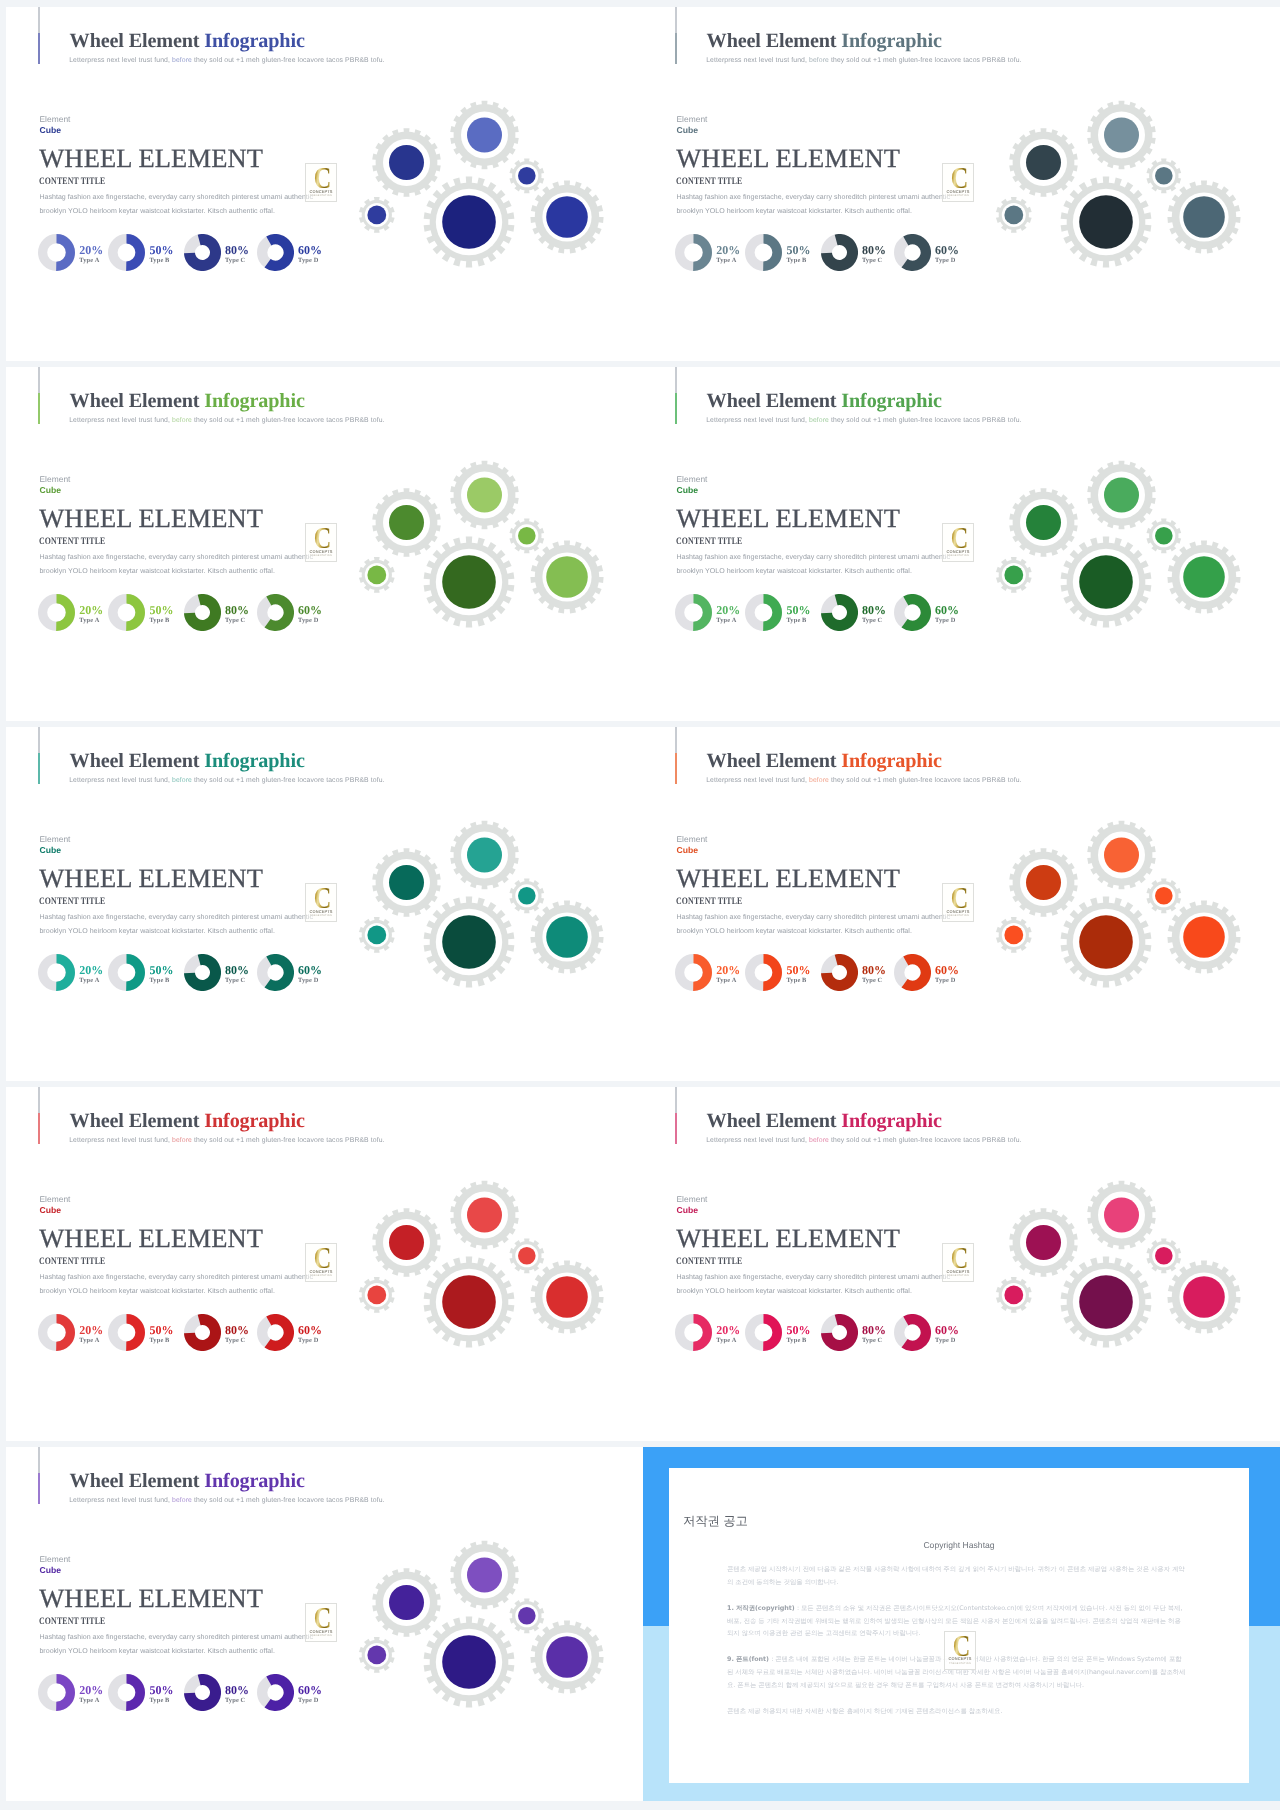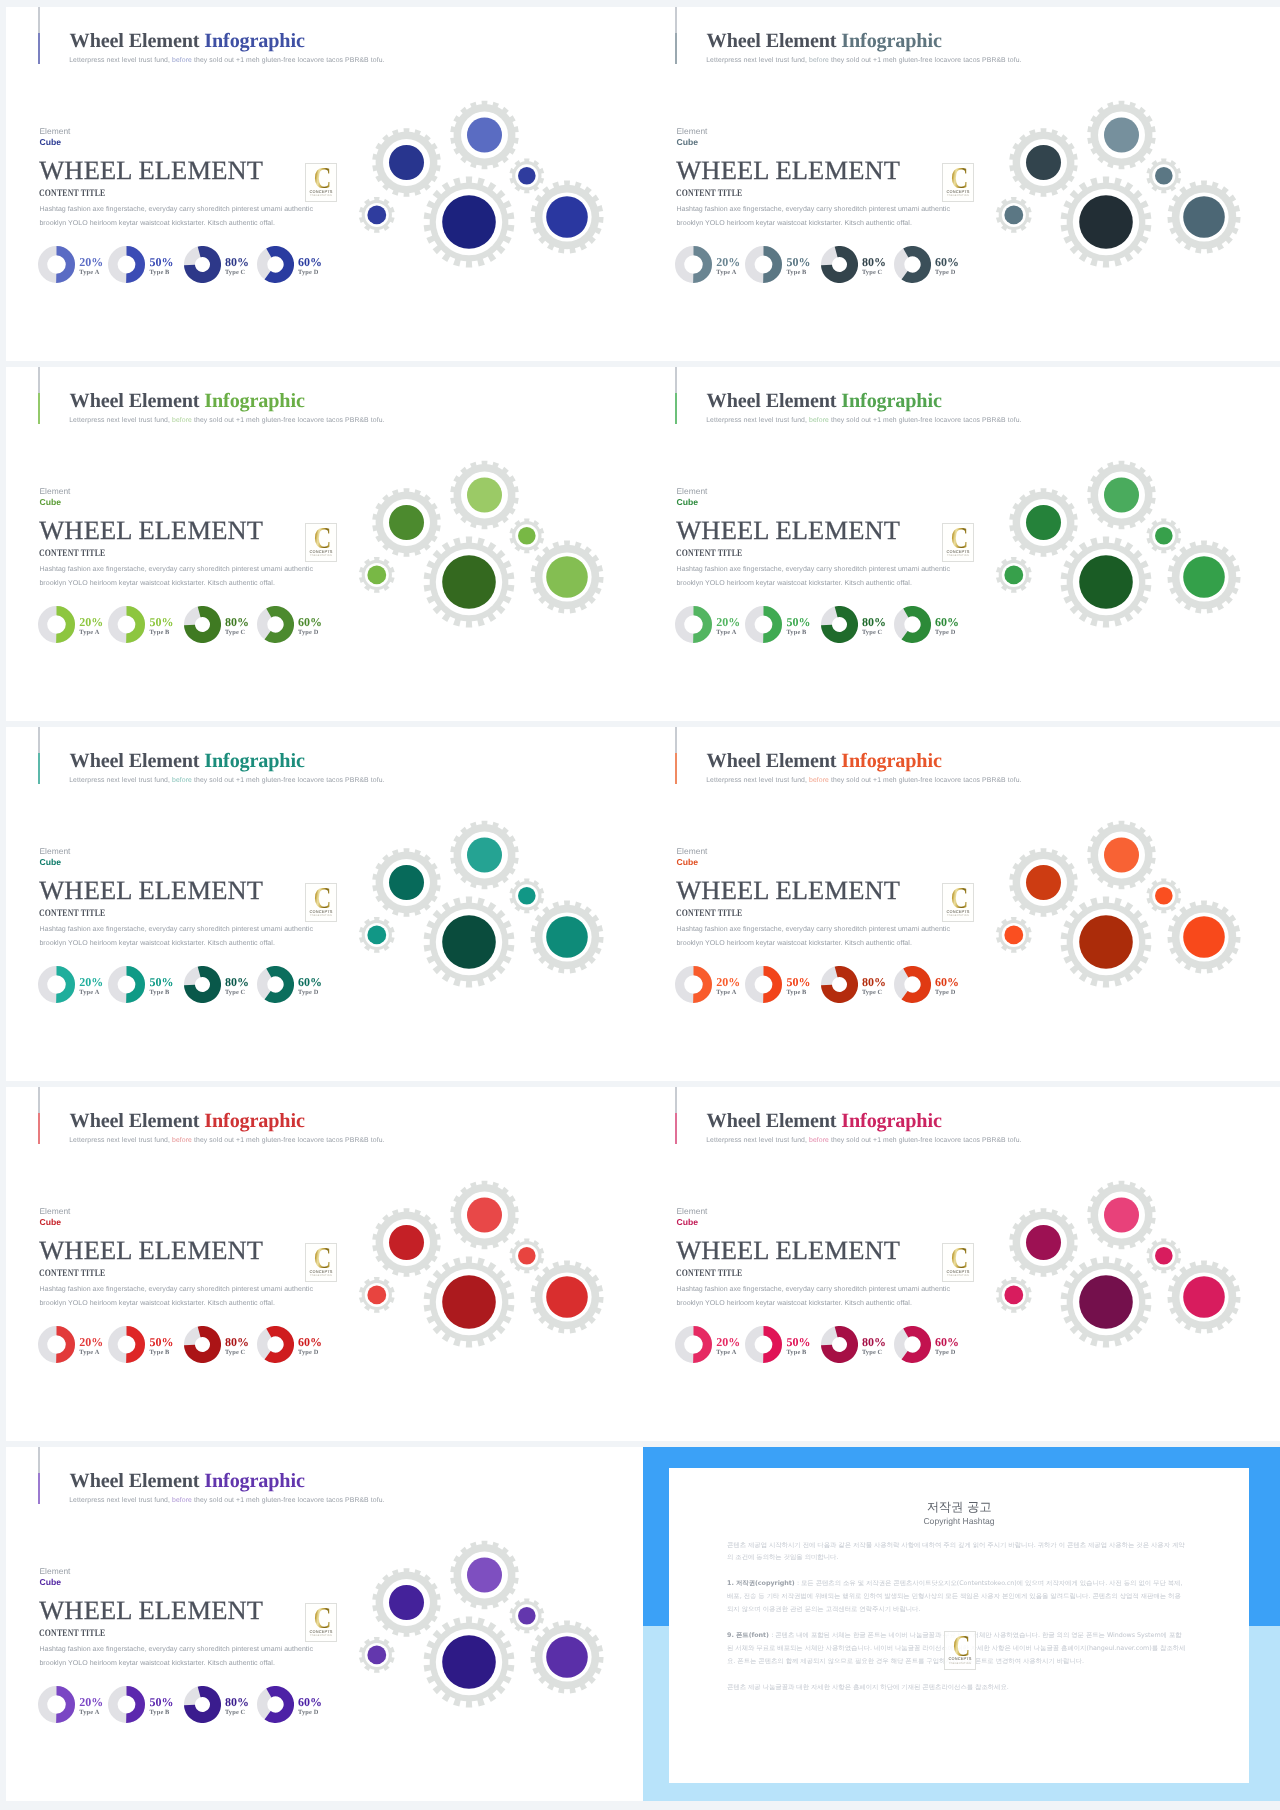--- a/index.html
+++ b/index.html
@@ -20,21 +20,21 @@
 
 .hdr{position:absolute;left:0;top:0;width:100%;height:70px}
 .bar1{position:absolute;left:32.4px;top:0px;width:1.3px;height:26px;background:#c8ccd2}
 .bar2{position:absolute;left:32.4px;top:26px;width:1.3px;height:31px;background:#6b73b8}
 .htitle{position:absolute;left:63.6px;top:24.2px;margin:0;font-family:"Liberation Serif",serif;
  font-size:20.2px;font-weight:700;color:#4c515b;letter-spacing:-0.15px;line-height:1}
 .hsub{position:absolute;left:63.2px;top:50.5px;margin:0;font-size:6.85px;color:#9aa0a8;
  letter-spacing:0.1px;line-height:1}
 
 
-.body{position:absolute;left:0;top:16px;width:100%;height:100%}
+.body{position:absolute;left:0;top:4px;width:100%;height:100%}
 .eyebrow{position:absolute;left:33.4px;top:104.3px;font-size:8.4px;color:#9aa0a8;letter-spacing:0.05px;line-height:1}
 .eyebrow2{position:absolute;left:33.4px;top:115.2px;font-size:8.6px;font-weight:700;letter-spacing:0.05px;line-height:1}
 .bigt{position:absolute;left:33.2px;top:133.7px;font-family:"Liberation Serif",serif;font-size:26.5px;
  color:#4c515b;letter-spacing:0.15px;line-height:1;-webkit-text-stroke:0.28px #4c515b}
 .ctitle{position:absolute;left:33.4px;top:166.3px;font-family:"Liberation Serif",serif;font-size:9.8px;
  font-weight:700;color:#4c515b;letter-spacing:0.2px;line-height:1;
  transform:scaleX(0.80);transform-origin:left top}
 .btext{position:absolute;left:33.4px;font-size:7.05px;color:#9aa0a8;letter-spacing:0.02px;line-height:1}
 .body .btext:nth-child(5){top:183px}
 .body .btext:nth-child(6){top:197.2px}
@@ -62,21 +62,21 @@
  background:linear-gradient(100deg,#7d6410 0%,#b89529 14%,#efe3a6 30%,#cbae4c 48%,#7a6210 68%,#a98e2c 86%,#d8c169 100%);
  -webkit-background-clip:text;background-clip:text;color:transparent;
  transform:scaleX(0.80) translateX(2px);letter-spacing:-1px}
 .wmN{font-size:4.2px;font-weight:700;color:#8e8b80;letter-spacing:0.1px;margin-top:0.5px;
  transform:scaleX(0.95)}
 .wmS{font-size:2.4px;color:#b5b0a2;letter-spacing:0.3px;margin-top:0.8px}
 
 
 .copyslide{background:linear-gradient(#3ba1f7 0%,#3ba1f7 50.6%,#b8e3fa 50.6%,#b8e3fa 100%);}
 .cpanel{position:absolute;left:26px;top:21px;width:580px;height:315px;background:#fff;}
-.cko{margin:0;padding-top:33px;text-align:center;font-size:12.4px;color:#5c6169;font-weight:400;
+.cko{margin:14px;padding-top:33px;font-size:12.4px;color:#5c6169;font-weight:400;
  font-family:"DejaVu Sans",sans-serif;line-height:1;letter-spacing:-0.2px}
 .cen{text-align:center;font-size:8.6px;color:#70757d;margin-top:3.5px;line-height:1}
 .cp{margin:0 0 13.2px 0;padding:0 62px 0 58px;font-size:6.4px;line-height:2.0;color:#c2c7cf;
  font-family:"DejaVu Sans",sans-serif;text-align:left;letter-spacing:-0.05px;
  word-break:break-all}
 .cp:first-of-type{margin-top:13px}
 .cp b{color:#9ba1a9;font-weight:700}
 .wm2{left:275px;top:163px;background:rgba(255,255,255,0.85)}
 .s0 .bar2{background:#7b81c0}
 .s0 .hacc{color:#3f50a4}
@@ -992,21 +992,21 @@
         <circle class="gh gh5" cx="217" cy="127" r="20.79"></circle>
       </svg>
 </section>
 <section class="slide copyslide">
  <div class="cpanel">
   <h2 class="cko">저작권 공고</h2>
   <div class="cen">Copyright Hashtag</div>
   <p class="cp"><b></b><span>콘텐츠 제공업 시작하시기 전에 다음과 같은 저작물 사용허락 사항에 대하여 주의 깊게 읽어 주시기 바랍니다. 귀하가 이 콘텐츠 제공업 사용하는 것은 사용자 계약의 조건에 동의하는 것임을 의미합니다.</span></p>
         <p class="cp"><b>1. 저작권(copyright) </b><span>: 모든 콘텐츠의 소유 및 저작권은 콘텐츠사이트닷오지오(Contentstokeo.cn)에 있으며 저작자에게 있습니다. 사전 동의 없이 무단 복제, 배포, 전송 등 기타 저작권법에 위배되는 행위로 인하여 발생되는 민형사상의 모든 책임은 사용자 본인에게 있음을 알려드립니다. 콘텐츠의 상업적 재판매는 허용되지 않으며 이용권한 관련 문의는 고객센터로 연락주시기 바랍니다.</span></p>
         <p class="cp"><b>9. 폰트(font) </b><span>: 콘텐츠 내에 포함된 서체는 한글 폰트는 네이버 나눔글꼴과 무료 배포 서체만 사용하였습니다. 한글 외의 영문 폰트는 Windows System에 포함된 서체와 무료로 배포되는 서체만 사용하였습니다. 네이버 나눔글꼴 라이선스에 대한 자세한 사항은 네이버 나눔글꼴 홈페이지(hangeul.naver.com)를 참조하세요. 폰트는 콘텐츠의 함께 제공되지 않으므로 필요한 경우 해당 폰트를 구입하셔서 사용 폰트로 변경하여 사용하시기 바랍니다.</span></p>
-        <p class="cp"><b></b><span>콘텐츠 제공 나눔글꼴과 대한 자세한 사항은 홈페이지 하단에 기재된 콘텐츠라이선스를 참조하세요.</span></p>
+        <p class="cp"><b></b><span>콘텐츠 제공 허용되지 대한 자세한 사항은 홈페이지 하단에 기재된 콘텐츠라이선스를 참조하세요.</span></p>
   <div class="wm wm2">
    <div class="wmC">C</div>
    <div class="wmN">CONCEPTS</div>
    <div class="wmS">PRESENTATION</div>
   </div>
  </div>
 </section>
 </div>
 
 </body></html>

